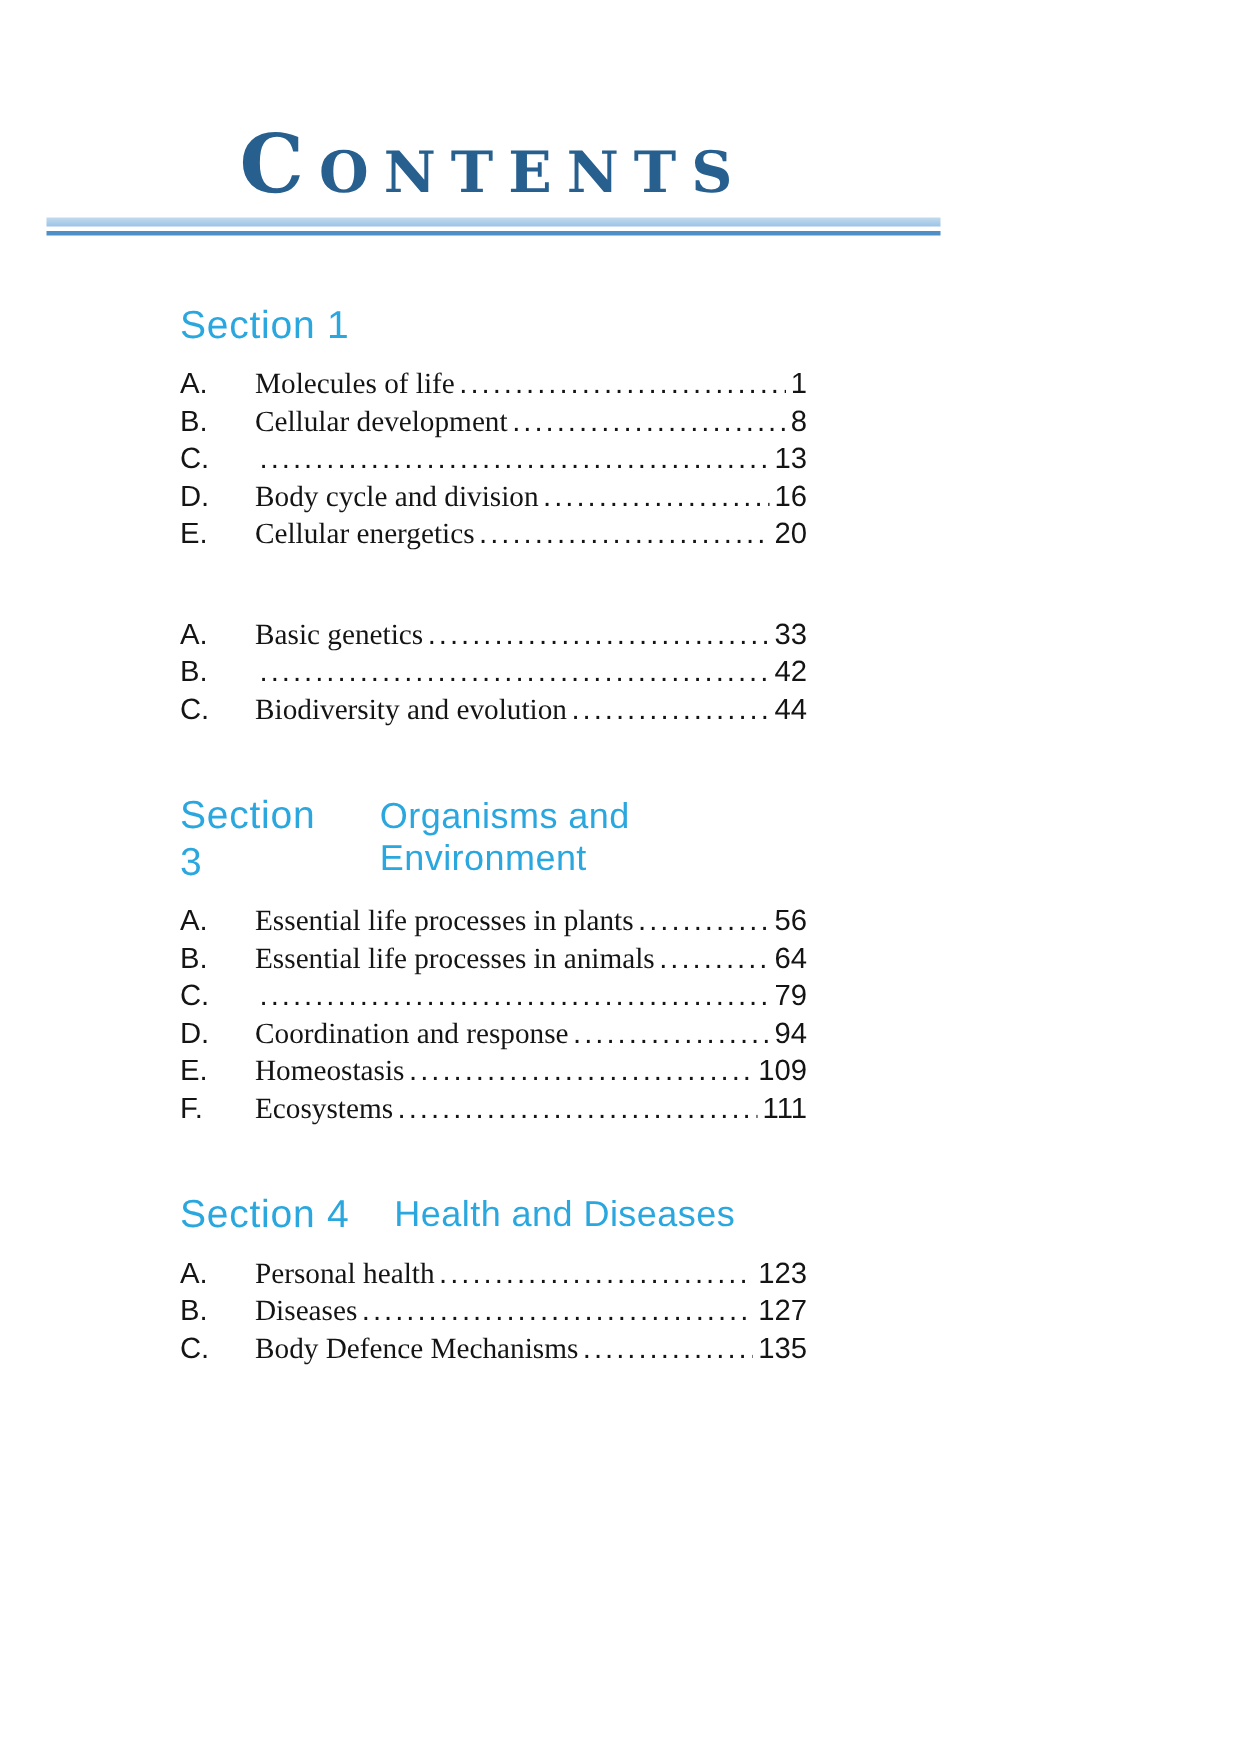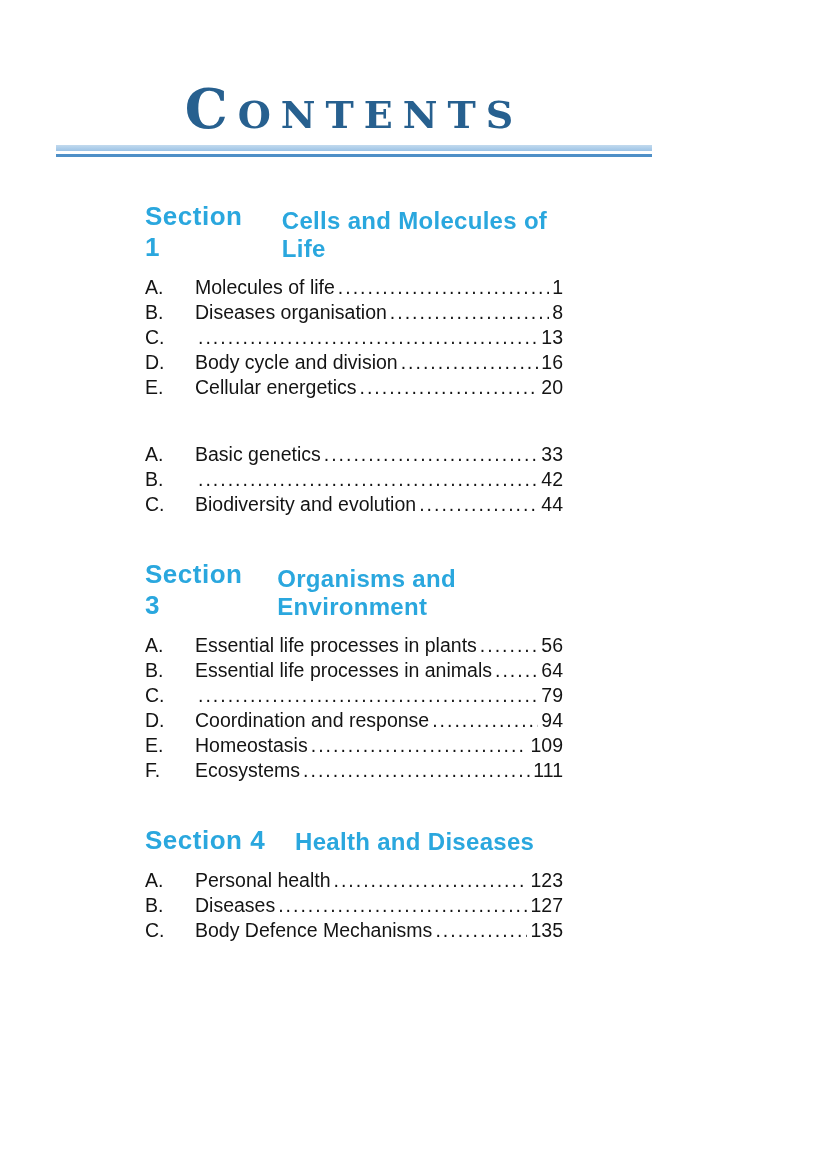--- a/index.html
+++ b/index.html
@@ -9,21 +9,20 @@
     height: 1167px;
     font-family: "Liberation Sans", sans-serif;
     color: #141414;
   }
   .page {
     position: relative;
     width: 658px;
     height: 1167px;
     overflow: hidden;
     background: #ffffff;
-    margin-left: 25px;
   }
   .page-title {
     margin-top: 80px;
     text-align: center;
     font-family: "DejaVu Serif", "Liberation Serif", serif;
     font-variant: small-caps;
     font-weight: 700;
     font-size: 54px;
     letter-spacing: 10px;
     line-height: 1.1;
@@ -40,36 +39,36 @@
   .rule-thin {
     height: 3px;
     margin-top: 3px;
     background: var(--rule-dark, #4E8FC7);
   }
   .toc { margin: 0 120px; }
   .toc-section { margin-top: 42px; }
   .toc-section.first { margin-top: 44px; }
   .section-heading {
     display: flex;
-    align-items: flex-end;
+    align-items: center;
     gap: 30px;
     color: var(--accent-blue, #2AA7DE);
-    font-weight: 700;
+    font-weight: 400;
     margin-bottom: 12px;
   }
   .section-label { font-size: 26px; letter-spacing: 0.5px; }
   .section-title { font-size: 24px; letter-spacing: 0.3px; }
   .entry {
     display: flex;
     align-items: baseline;
     font-size: 19.5px;
     line-height: 25px;
   }
   .letter { flex: 0 0 50px; }
-  .etitle { flex: 0 0 auto; white-space: nowrap; }
+  .etitle { flex: 0 0 auto; white-space: nowrap; font-family: Liberation Serif, serif; }
   .leader {
     flex: 1 1 auto;
     overflow: hidden;
     white-space: nowrap;
     margin: 0 3px;
     min-width: 10px;
   }
   .leader::after {
     content: "........................................................................................................................";
     letter-spacing: 2px;
@@ -86,32 +85,31 @@
   <div class="title-rule">
     <div class="rule-thick"></div>
     <div class="rule-thin"></div>
   </div>
 
   <div class="toc">
 
     <section class="toc-section first">
       <div class="section-heading">
         <span class="section-label">Section 1</span>
-        <span class="section-title">Cells and Molecules of Life</span>
       </div>
       <div class="entries">
         <div class="entry">
           <span class="letter">A.</span>
           <span class="etitle">Molecules of life</span>
           <span class="leader"></span>
           <span class="pagenum">1</span>
         </div>
         <div class="entry">
           <span class="letter">B.</span>
-          <span class="etitle">Diseases organisation</span>
+          <span class="etitle">Cellular development</span>
           <span class="leader"></span>
           <span class="pagenum">8</span>
         </div>
         <div class="entry">
           <span class="letter">C.</span>
           <span class="leader"></span>
           <span class="pagenum">13</span>
         </div>
         <div class="entry">
           <span class="letter">D.</span>

